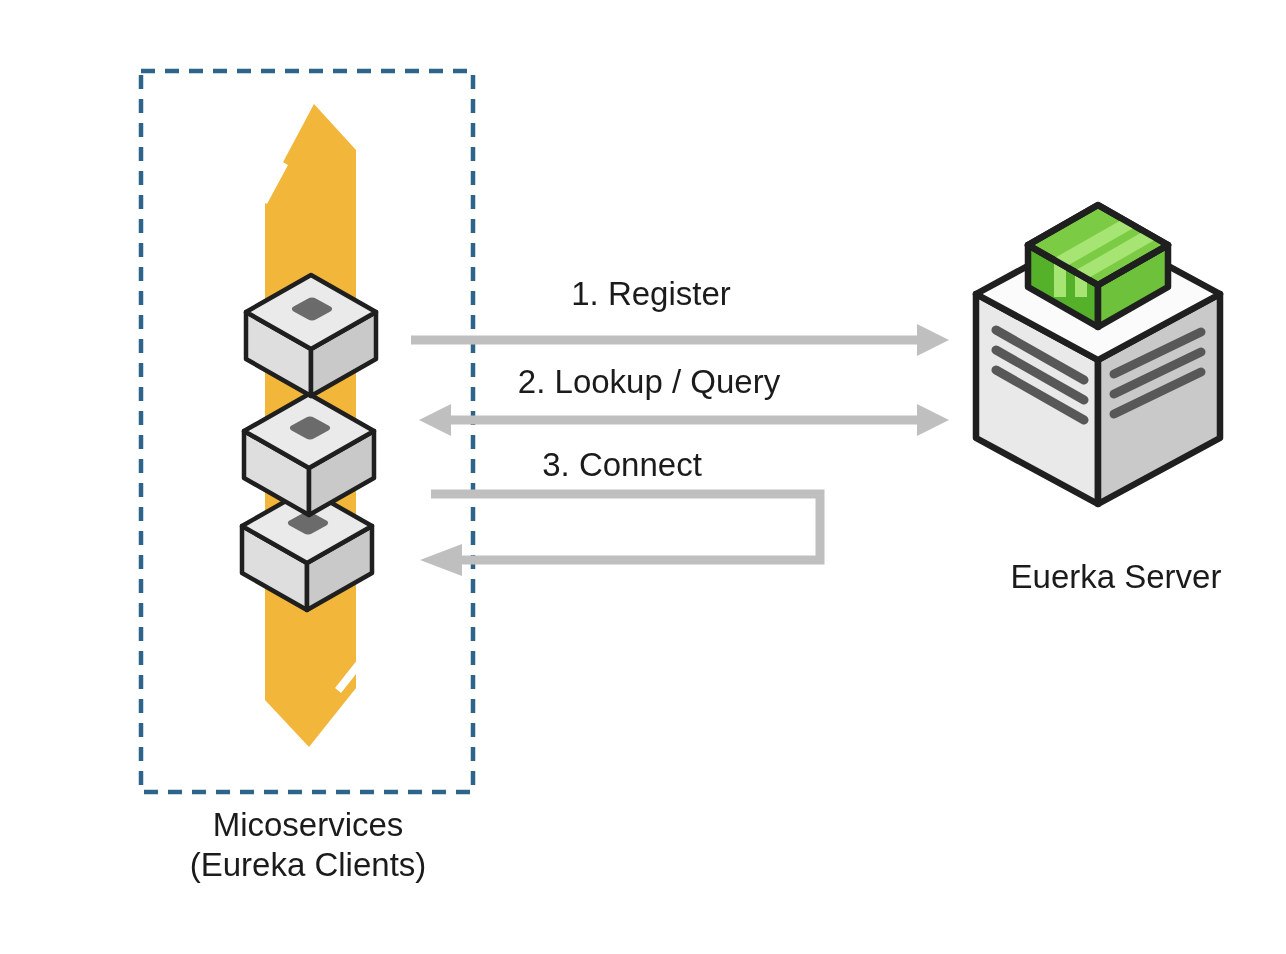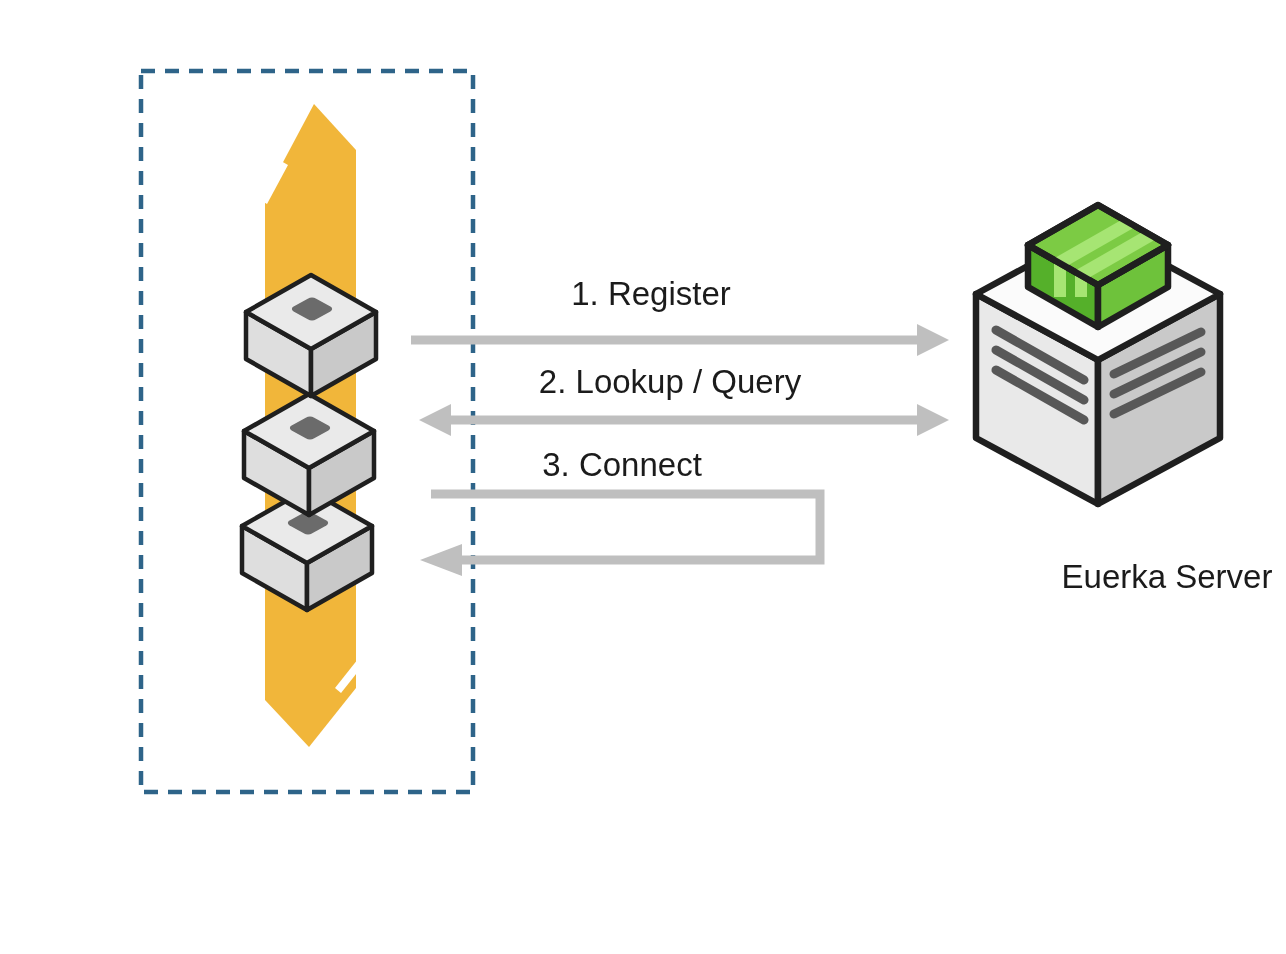--- a/index.html
+++ b/index.html
@@ -118,17 +118,21 @@
       <polygon class="p-top edge-lg" points="0,0 70,40 0,80 -70,40"></polygon>
       <g clip-path="url(#pkgTopClip)">
         <line class="stripe" x1="-60" y1="70" x2="110" y2="-27"></line>
         <line class="stripe" x1="-40" y1="83" x2="120" y2="-9"></line>
       </g>
       <polygon class="no-fill edge-lg" points="0,0 70,40 0,80 -70,40"></polygon>
     </g>
   </svg>
 
   <div class="lbl" style="left:605px;top:274px">1. Register</div>
-  <div class="lbl" style="left:624px;top:362px">2. Lookup / Query</div>
+  <div class="lbl" style="left:603px;top:362px">2. Lookup / Query</div>
   <div class="lbl" style="left:576px;top:445px">3. Connect</div>
-  <div class="lbl" style="left:1121px;top:557px">Euerka Server</div>
+  <div class="lbl" style="left:1070px;top:557px">Euerka Server</div>
+  <div class="lbl center" style="left:262px;top:805px">
+    <div>Micoservices</div>
+    <div>(Eureka Clients)</div>
+  </div>
 
 </div>
 
 </body></html>

